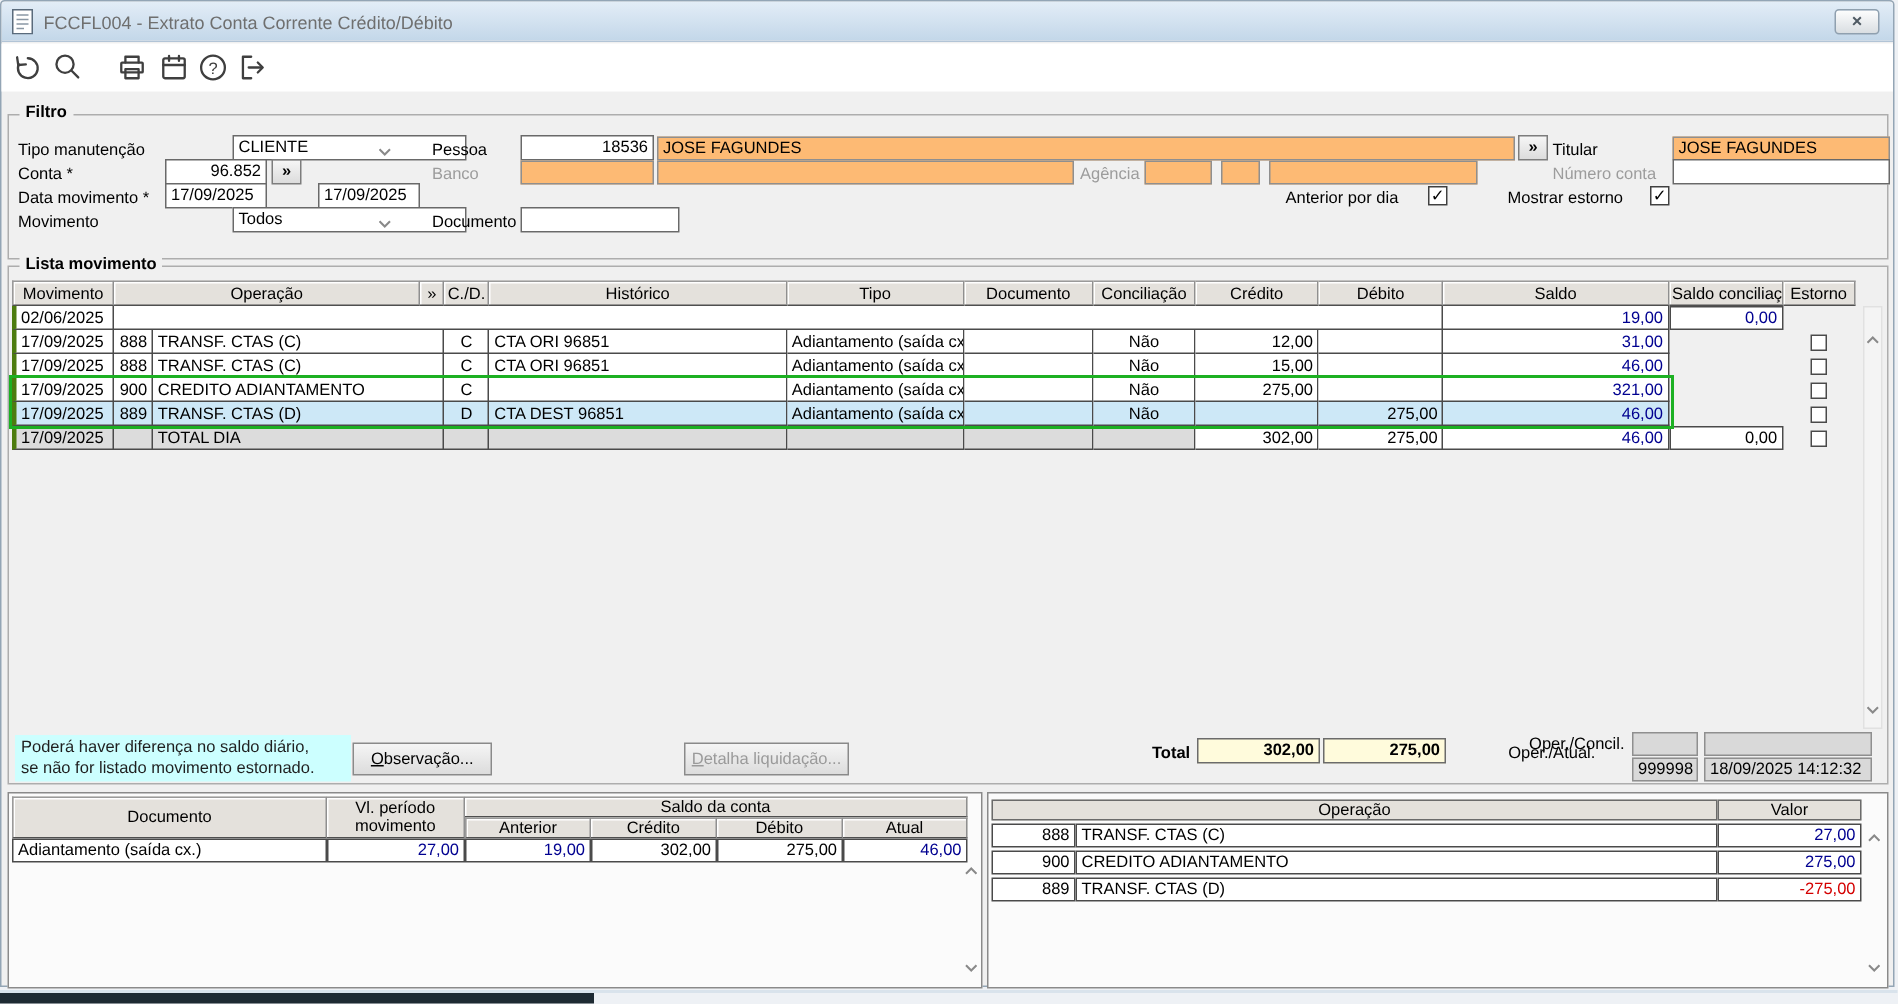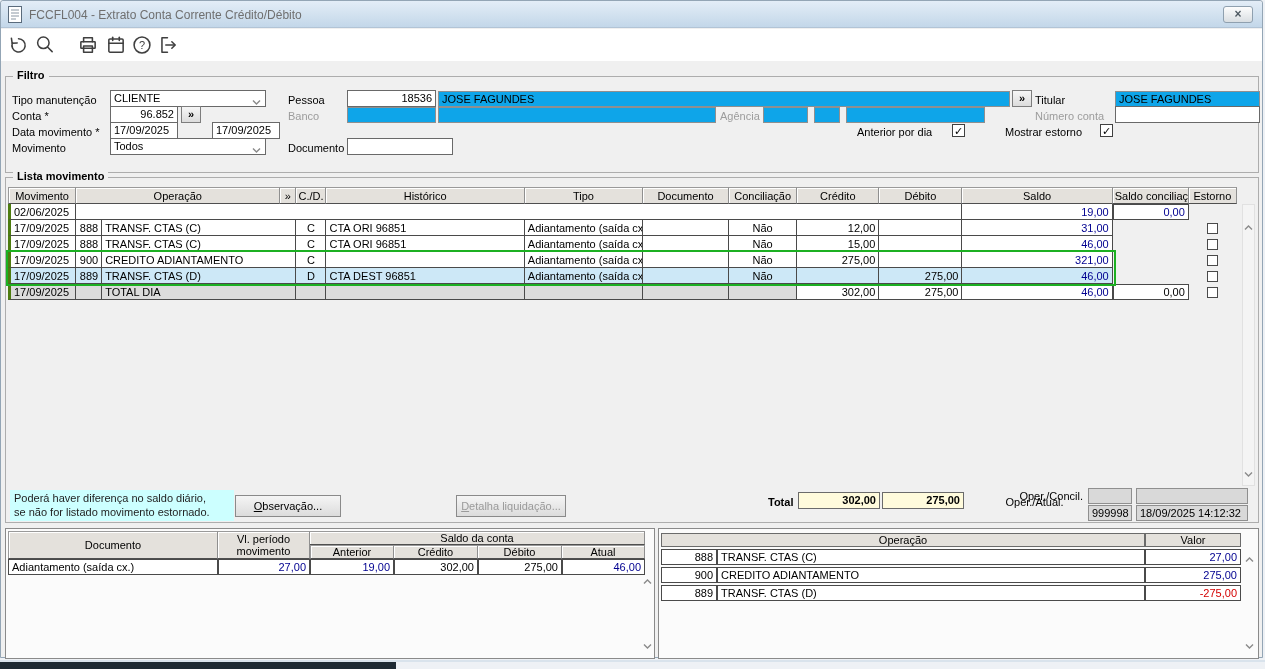--- a/index.html
+++ b/index.html
@@ -19,23 +19,23 @@
   .toolbar{position:absolute;left:0;top:28px;right:0;height:32px;background:#ffffff;}
   .tb-btn{position:absolute;top:5px;width:22px;height:22px;}
   .tb-btn svg{stroke:#3f3f3f;fill:none;stroke-width:1.4;stroke-linecap:round;stroke-linejoin:round;}
   
   .groupbox{position:absolute;border:1px solid #adadad;}
   .legend{position:absolute;top:-8px;left:7px;background:#f0f0f0;padding:0 4px;font-weight:bold;}
   .lbl{position:absolute;white-space:nowrap;}
   .lbl.dis{color:#9c9c9c;}
   .fld{position:absolute;background:#fff;border:1px solid #696969;height:17px;line-height:15px;
     padding:0 3px;white-space:nowrap;overflow:hidden;}
-  .fld.gray{background:#0ea5e9;border-color:#8f8f8f;height:16px;line-height:14px;}
+  .fld.gray{background:#fdba74;border-color:#8f8f8f;height:16px;line-height:14px;}
   .fld.ar{text-align:right;}
-  .combo{padding-right:15px;}
+  .combo{padding-right:15px;margin-left:45px;}
   .chev{position:absolute;}
   .chev svg,.vscroll svg{stroke:#8a8a8a;fill:none;stroke-width:1.4;}
   .sbtn{position:absolute;width:20px;height:17px;border:1px solid #7d7d7d;
     background:linear-gradient(#f6f6f6,#dcdcdc);text-align:center;line-height:15px;font-weight:bold;}
   .fcb{position:absolute;width:13px;height:13px;border:1px solid #404040;background:#fff;
     text-align:center;line-height:12px;font-size:11px;}
   
   .grid-wrap{position:absolute;left:2px;top:9px;width:1231px;}
   table{table-layout:fixed;border-collapse:separate;border-spacing:0;}
   #main-grid{width:1229px;}
@@ -322,21 +322,21 @@
           </svg></span>
       <span style="position:absolute;left:1px;bottom:6px"><svg width="9" height="6">
             <polyline points="1,1.5 4.5,5 8,1.5"></polyline>
           </svg></span>
     </div>
 
     <div class="note">
       <div>Poderá haver diferença no saldo diário,</div>
       <div>se não for listado movimento estornado.</div>
     </div>
-    <div class="btn" style="left:229px;top:317px;width:106px">
+    <div class="btn" style="left:229px;top:317px;width:93px">
       <span class="btn-label">Observação...</span>
     </div>
     <div class="btn disabled" style="left:450px;top:317px;width:110px">
       <span class="btn-label">Detalha liquidação...</span>
     </div>
     <span class="lbl" style="left:762px;top:318px;font-weight:bold">Total</span>
     <div class="tot" style="left:792px;top:314px;width:82px">302,00</div>
     <div class="tot" style="left:876px;top:314px;width:82px">275,00</div>
     <span class="lbl" style="left:980px;top:312px;width:97px;text-align:right">Oper./Concil.</span>
     <div class="ofld" style="left:1082px;top:310px;width:44px"></div>

